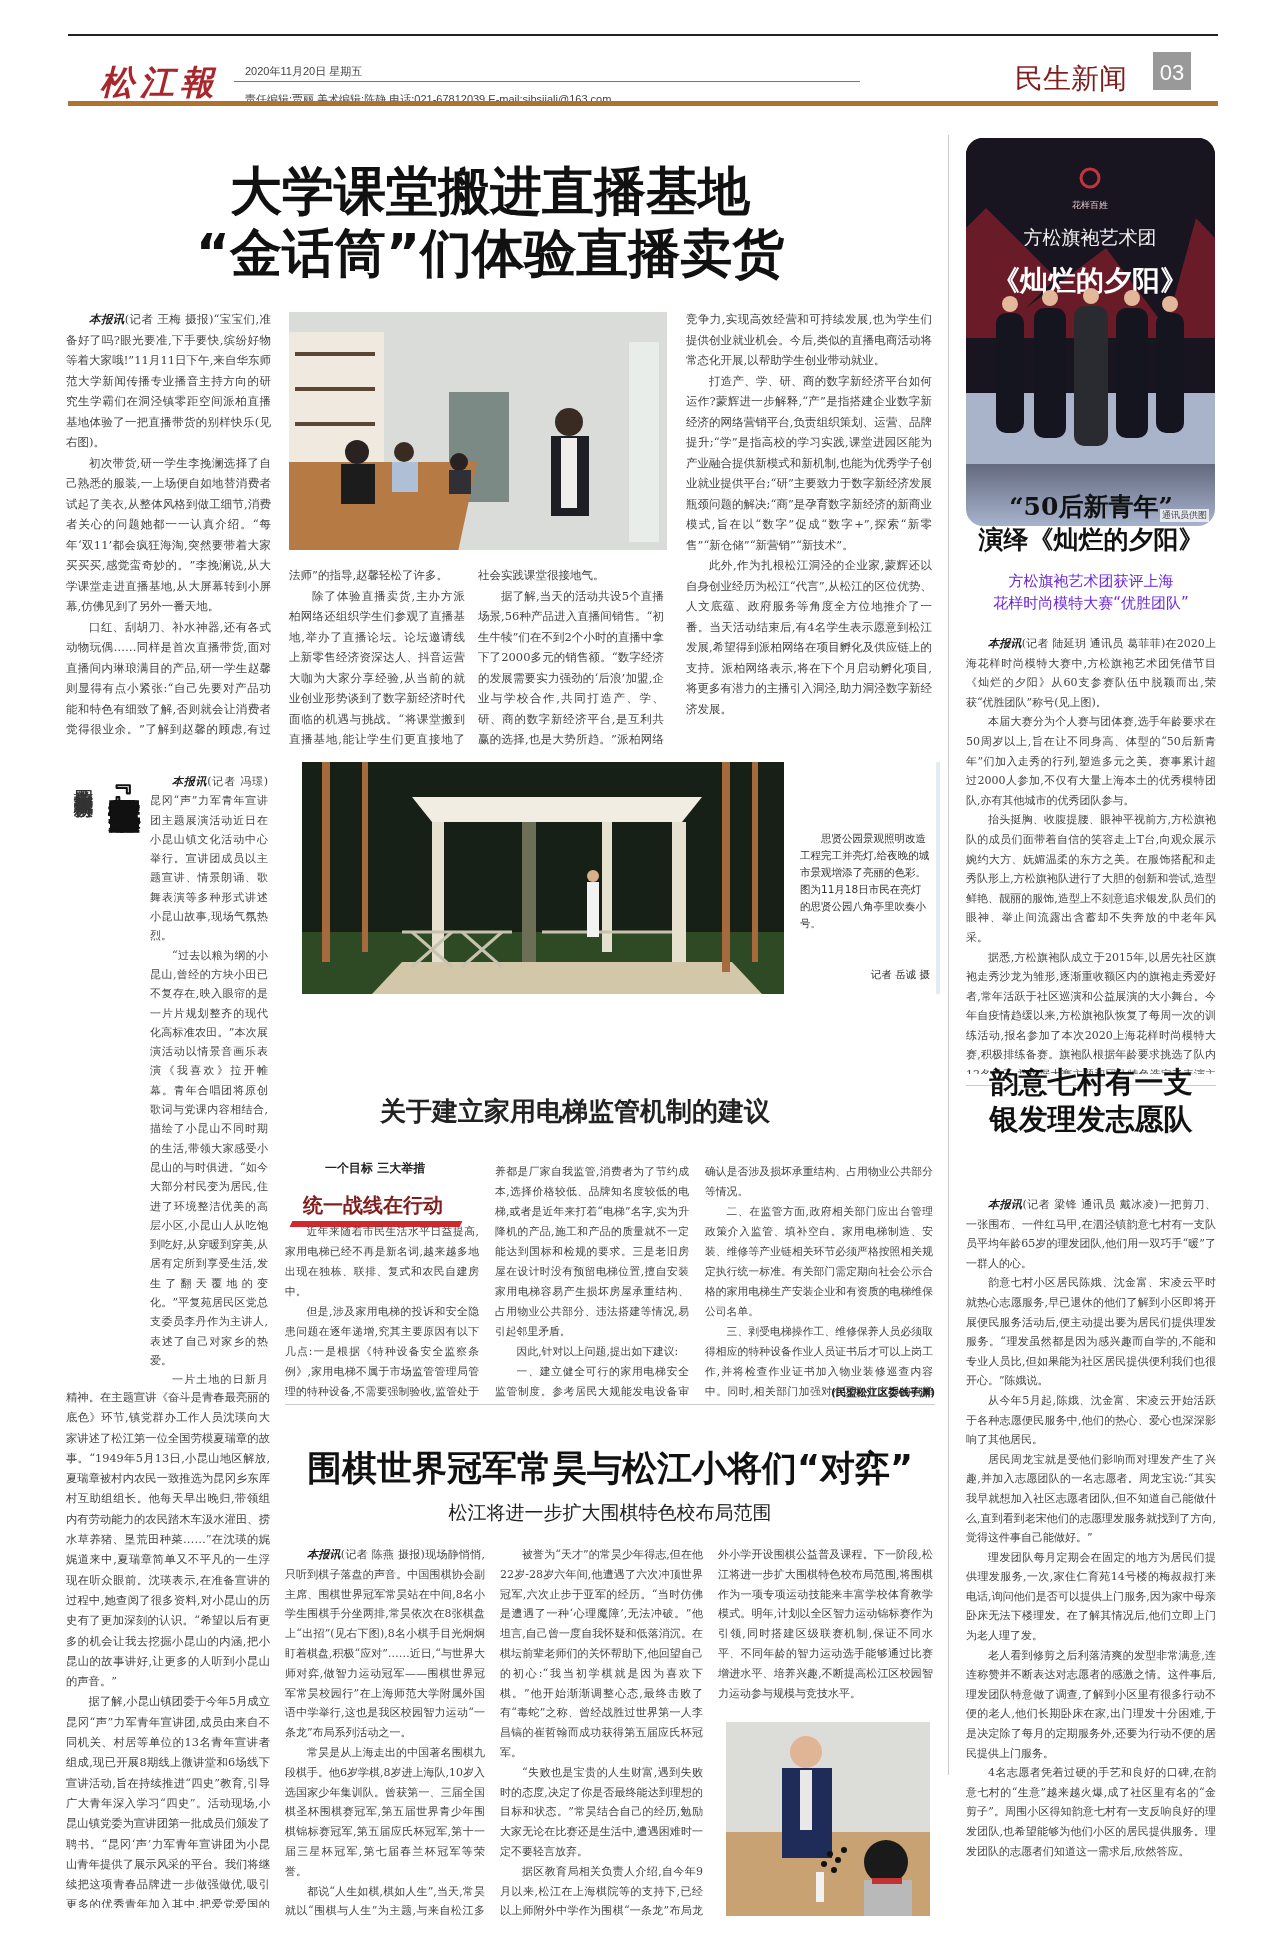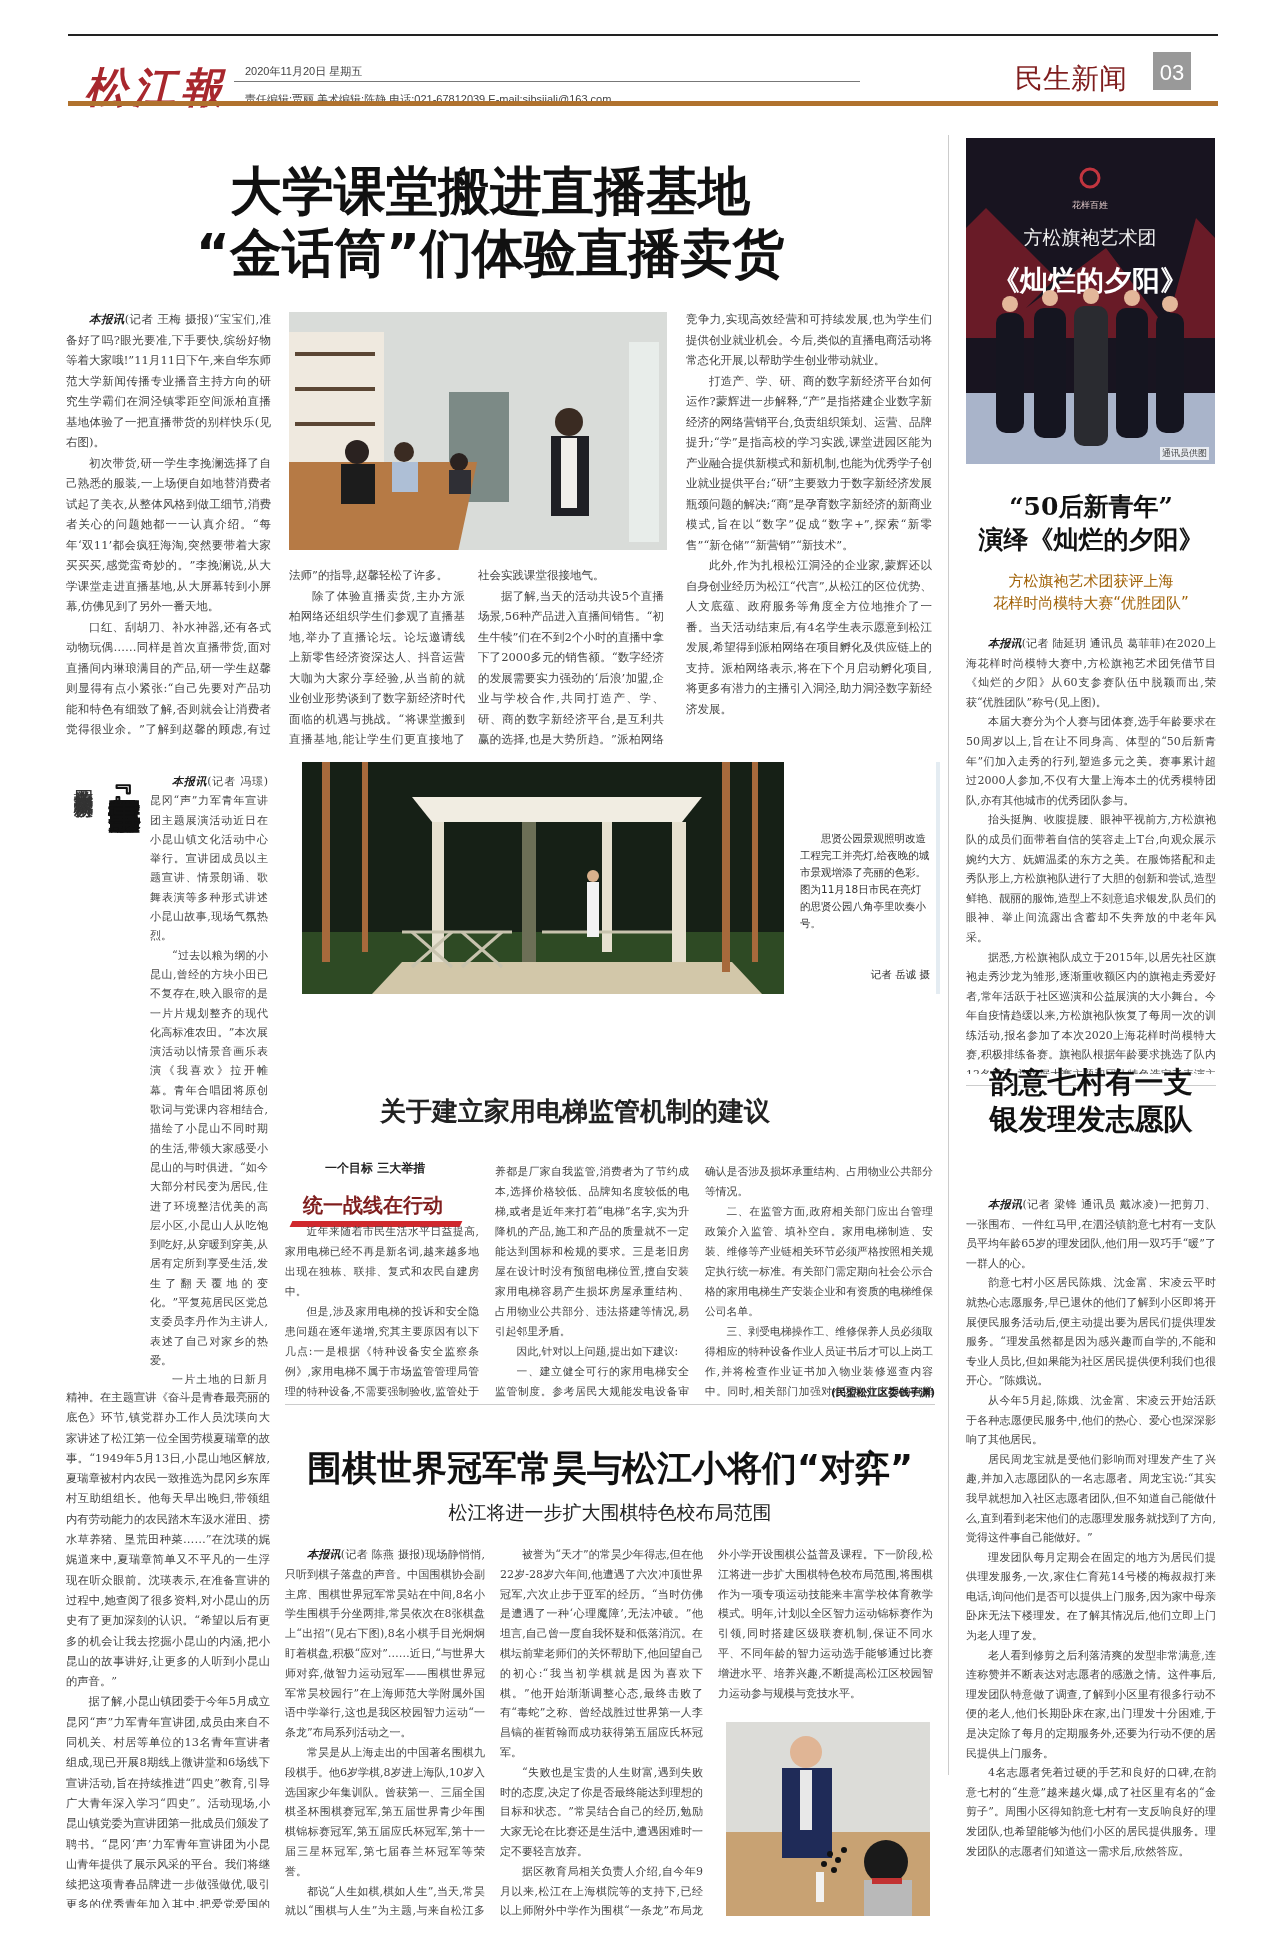--- a/index.html
+++ b/index.html
@@ -1,20 +1,20 @@
 <!DOCTYPE html>
 <html><head>
 <meta charset="utf-8">
 <style>
   * { box-sizing: border-box; margin: 0; padding: 0; }
   html, body { width: 1280px; height: 1950px; background: #fff; overflow: hidden; }
   body { font-family: "DejaVu Serif", "Liberation Serif", serif; color: #333; position: relative; }
   .abs { position: absolute; }
   .topline { left: 68px; top: 34px; width: 1150px; height: 2px; background: #222; }
-  .masthead-logo { left: 85px; top: 60px; font-size: 42px; color: #a8272d; font-weight: bold; font-style: italic; letter-spacing: 6px; font-family: "DejaVu Serif", serif; }
+  .masthead-logo { left: 100px; top: 60px; font-size: 34px; color: #a8272d; font-weight: bold; font-style: italic; letter-spacing: 6px; font-family: "DejaVu Serif", serif; }
   .meta-date { left: 245px; top: 64px; font-size: 11px; color: #444; font-family: "Liberation Sans", sans-serif; }
   .meta-line { left: 234px; top: 81px; width: 626px; height: 1px; background: #777; }
   .meta-editors { left: 245px; top: 92px; font-size: 11px; color: #444; font-family: "Liberation Sans", sans-serif; }
   .section-name { left: 1015px; top: 60px; font-size: 28px; color: #7f1d1d; font-family: "DejaVu Serif", serif; }
   .page-num { left: 1153px; top: 52px; width: 38px; height: 38px; background: #999; color: #fff; font-size: 22px; text-align: center; line-height: 42px; font-family: "Liberation Sans", sans-serif; }
   .brownbar { left: 68px; top: 101px; width: 1150px; height: 5px; background: #b0722e; }
 
   .vdivider { width: 1px; background: #ccc; }
   .hdivider { height: 1px; background: #ccc; }
 
@@ -87,21 +87,21 @@
   <p style="text-indent:0">社会实践课堂很接地气。</p>
   <p>据了解,当天的活动共设5个直播场景,56种产品进入直播间销售。“初生牛犊”们在不到2个小时的直播中拿下了2000多元的销售额。“数字经济的发展需要实力强劲的‘后浪’加盟,企业与学校合作,共同打造产、学、研、商的数字新经济平台,是互利共赢的选择,也是大势所趋。”派柏网络创始人蒙辉表示,前沿数智赋能商业创新,增强企业</p>
 </div>
 
 <div class="abs col" style="left:686px; top:309px; width:246px; height:436px;">
   <p style="text-indent:0">竞争力,实现高效经营和可持续发展,也为学生们提供创业就业机会。今后,类似的直播电商活动将常态化开展,以帮助学生创业带动就业。</p>
   <p>打造产、学、研、商的数字新经济平台如何运作?蒙辉进一步解释,“产”是指搭建企业数字新经济的网络营销平台,负责组织策划、运营、品牌提升;“学”是指高校的学习实践,课堂进园区能为产业融合提供新模式和新机制,也能为优秀学子创业就业提供平台;“研”主要致力于数字新经济发展瓶颈问题的解决;“商”是孕育数字新经济的新商业模式,旨在以“数字”促成“数字+”,探索“新零售”“新仓储”“新营销”“新技术”。</p>
   <p>此外,作为扎根松江洞泾的企业家,蒙辉还以自身创业经历为松江“代言”,从松江的区位优势、人文底蕴、政府服务等角度全方位地推介了一番。当天活动结束后,有4名学生表示愿意到松江发展,希望得到派柏网络在项目孵化及供应链上的支持。派柏网络表示,将在下个月启动孵化项目,将更多有潜力的主播引入洞泾,助力洞泾数字新经济发展。</p>
 </div>
 
-<div class="abs photo photo-qipao" style="left:966px; top:138px; width:249px; height:326px;">
+<div class="abs photo photo-qipao" style="left:966px; top:138px; width:249px; height:388px;border-radius:17px;">
   <svg width="249" height="326">
     <rect x="0" y="0" width="249" height="326" fill="#181420"></rect>
     <path d="M20 70 L90 140 L60 170 L140 110 L200 190 L230 80 L249 100 L249 200 L0 200 L0 90 Z" fill="#7e1d29" opacity="0.8"></path>
     <rect x="0" y="255" width="249" height="71" fill="#a9b4ca"></rect>
     <circle cx="124" cy="40" r="9" fill="none" stroke="#c2353f" stroke-width="3"></circle>
     <text x="124" y="70" text-anchor="middle" font-size="9" fill="#e0c8c8" font-family="DejaVu Sans, sans-serif">花样百姓</text>
     <text x="124" y="106" text-anchor="middle" font-size="19" fill="#f2f2f2" font-family="DejaVu Sans, sans-serif">方松旗袍艺术团</text>
     <text x="124" y="152" text-anchor="middle" font-size="28" fill="#ffffff" font-weight="bold" font-family="DejaVu Sans, sans-serif">《灿烂的夕阳》</text>
     <g fill="#151520">
       <rect x="30" y="175" width="28" height="120" rx="10"></rect>
@@ -118,21 +118,21 @@
       <circle cx="204" cy="166" r="8"></circle>
     </g>
   </svg>
   <div class="abs caption-small" style="right:6px; bottom:4px; background:rgba(255,255,255,0.75); padding:0 2px; font-size:9px;">通讯员供图</div>
 </div>
 
 <div class="abs headline" style="left:966px; top:490px; width:250px; font-family:'DejaVu Serif',serif; font-size:25px; line-height:33px;">
   <div>“50后新青年”</div>
   <div>演绎《灿烂的夕阳》</div>
 </div>
-<div class="abs" style="left:966px; top:570px; width:250px; text-align:center; font-family:'DejaVu Sans',sans-serif; font-size:15px; line-height:22px; color:#a16207;">
+<div class="abs" style="left:966px; top:570px; width:250px; text-align:center; font-family:'DejaVu Sans',sans-serif; font-size:15px; line-height:22px; color:#6d28d9;">
   <div>方松旗袍艺术团获评上海</div>
   <div>花样时尚模特大赛“优胜团队”</div>
 </div>
 <div class="abs col" style="left:966px; top:634px; width:250px; height:440px; font-size:11px; line-height:19.6px;">
   <p><b>本报讯</b><span>(记者 陆延玥 通讯员 葛菲菲)在2020上海花样时尚模特大赛中,方松旗袍艺术团凭借节目《灿烂的夕阳》从60支参赛队伍中脱颖而出,荣获“优胜团队”称号(见上图)。</span></p>
   <p>本届大赛分为个人赛与团体赛,选手年龄要求在50周岁以上,旨在让不同身高、体型的“50后新青年”们加入走秀的行列,塑造多元之美。赛事累计超过2000人参加,不仅有大量上海本土的优秀模特团队,亦有其他城市的优秀团队参与。</p>
   <p>抬头挺胸、收腹提腰、眼神平视前方,方松旗袍队的成员们面带着自信的笑容走上T台,向观众展示婉约大方、妩媚温柔的东方之美。在服饰搭配和走秀队形上,方松旗袍队进行了大胆的创新和尝试,造型鲜艳、靓丽的服饰,造型上不刻意追求银发,队员们的眼神、举止间流露出含蓄却不失奔放的中老年风采。</p>
   <p>据悉,方松旗袍队成立于2015年,以居先社区旗袍走秀沙龙为雏形,逐渐重收额区内的旗袍走秀爱好者,常年活跃于社区巡演和公益展演的大小舞台。今年自疫情趋缓以来,方松旗袍队恢复了每周一次的训练活动,报名参加了本次2020上海花样时尚模特大赛,积极排练备赛。旗袍队根据年龄要求挑选了队内12名骨干,并根据大赛主题和团队特色选定了表演主题和音乐。</p>
 </div>
 

